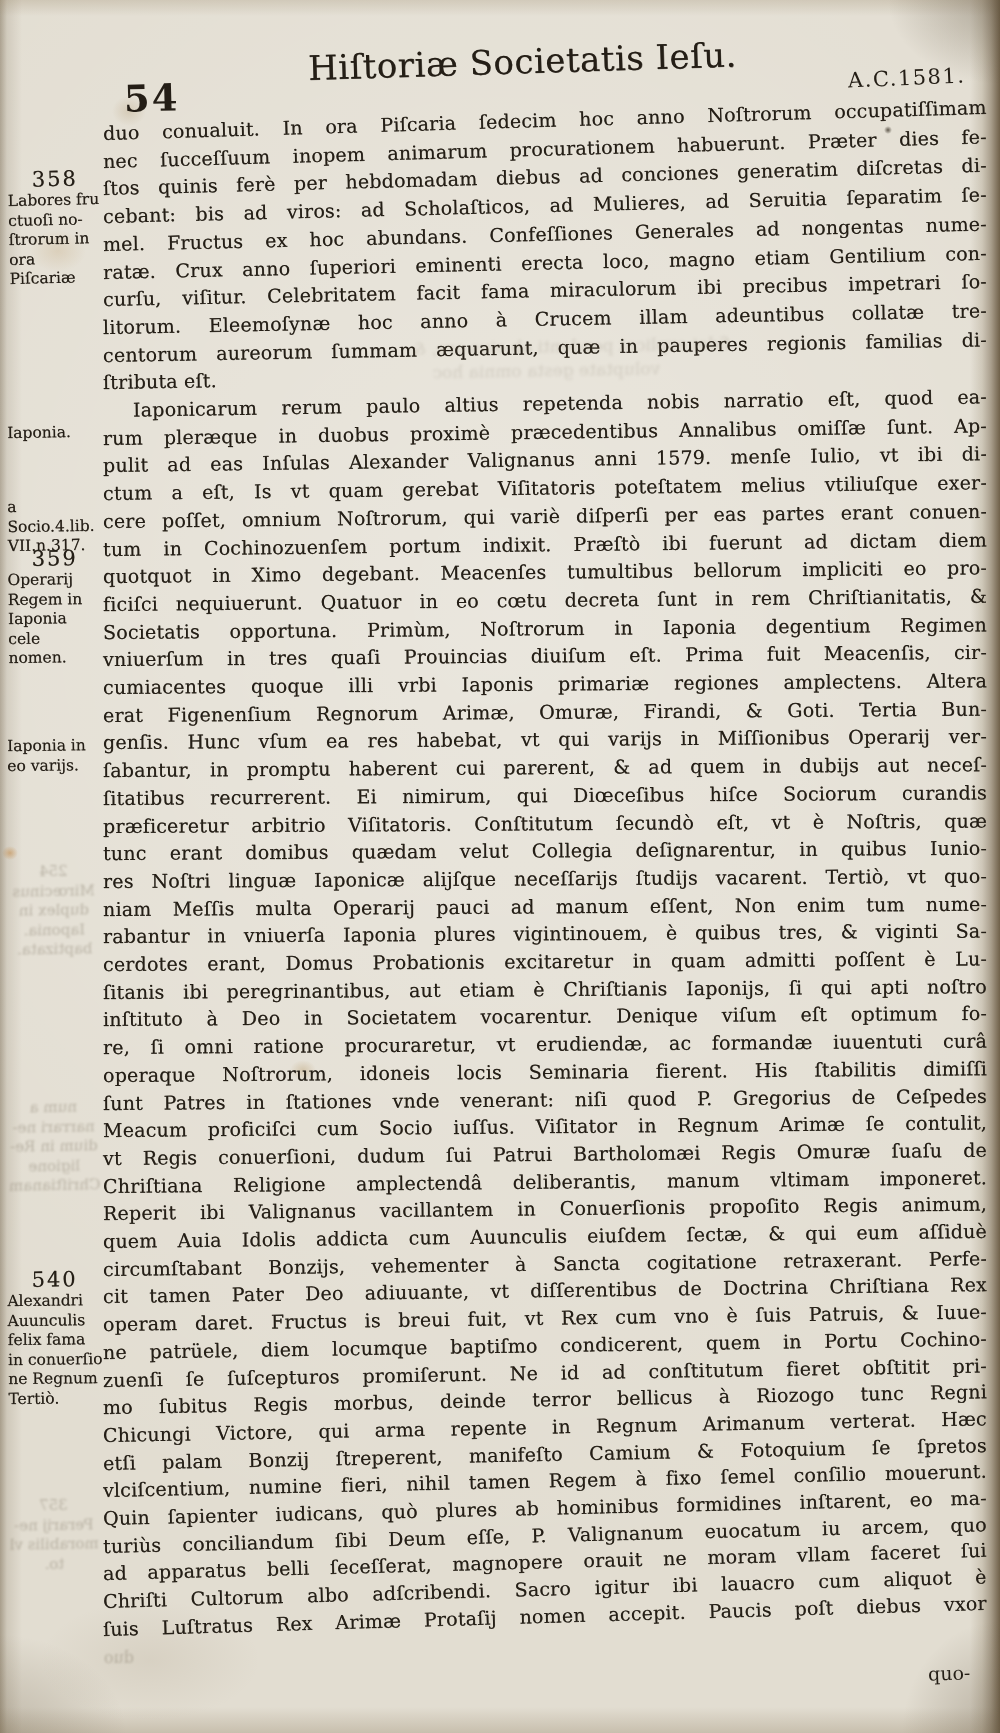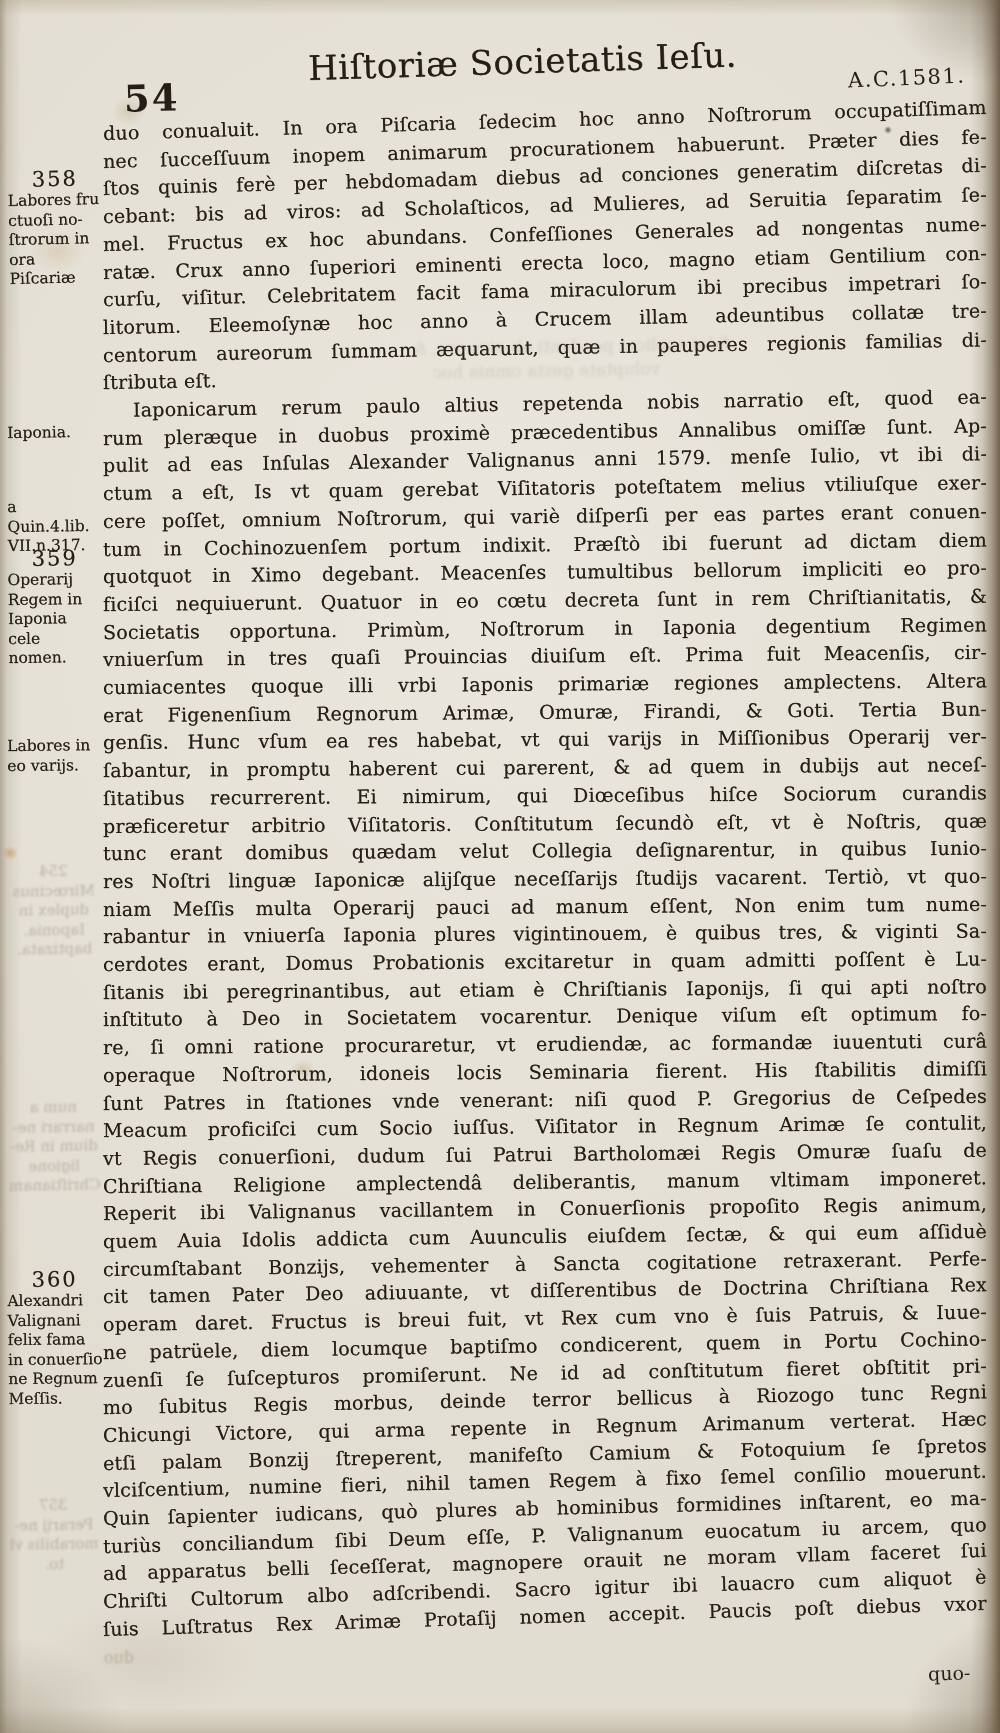--- a/index.html
+++ b/index.html
@@ -82,42 +82,42 @@
         <div class="mnum">358</div>
         <div>Labores fru</div>
         <div>ctuoſi  no-</div>
         <div>ſtrorum in</div>
         <div>ora Piſcariæ</div>
       </div>
       <div class="mnote" style="top: 424px; transform: rotate(-0.9deg);">
         <div>Iaponia.</div>
       </div>
       <div class="mnote" style="top: 498px; transform: rotate(-0.8deg);">
-        <div>a Quin.4.lib.</div>
+        <div>a Socio.4.lib.</div>
         <div>VII.n.317.</div>
       </div>
       <div class="mnote" style="top: 547px; transform: rotate(-0.75deg);">
         <div class="mnum">359</div>
         <div>Operarij</div>
         <div>Regem in</div>
         <div>Iaponia cele</div>
         <div>nomen.</div>
       </div>
       <div class="mnote" style="top: 737px; transform: rotate(-0.6deg);">
-        <div>Labores  in</div>
+        <div>Iaponia  in</div>
         <div>eo varijs.</div>
       </div>
       <div class="mnote" style="top: 1268px; transform: rotate(-0.6deg);">
-        <div class="mnum">360</div>
+        <div class="mnum">540</div>
         <div>Alexandri</div>
-        <div>Valignani</div>
+        <div>Auunculis</div>
         <div>felix fama</div>
         <div>in conuerſio</div>
         <div>ne Regnum</div>
-        <div>Meſſis.</div>
+        <div>Tertiò.</div>
       </div>
     </div>
 
   <div id="body">
       <div class="bline" style="top: 0px; transform: rotate(-1.7deg);">duo conualuit. In ora Piſcaria ſedecim hoc anno Noſtrorum occupatiſſimam</div>
       <div class="bline" style="top: 27.7px; transform: rotate(-1.6deg);">nec ſucceſſuum inopem animarum procurationem habuerunt. Præter dies fe-</div>
       <div class="bline" style="top: 55.4px; transform: rotate(-1.51deg);">ſtos quinis ferè per hebdomadam diebus ad conciones generatim diſcretas di-</div>
       <div class="bline" style="top: 83.1px; transform: rotate(-1.42deg);">cebant: bis ad viros: ad Scholaſticos, ad Mulieres, ad Seruitia ſeparatim ſe-</div>
       <div class="bline" style="top: 110.8px; transform: rotate(-1.33deg);">mel. Fructus ex hoc abundans. Confeſſiones Generales ad nongentas nume-</div>
       <div class="bline" style="top: 138.5px; transform: rotate(-1.25deg);">ratæ. Crux anno ſuperiori eminenti erecta loco, magno etiam Gentilium con-</div>

